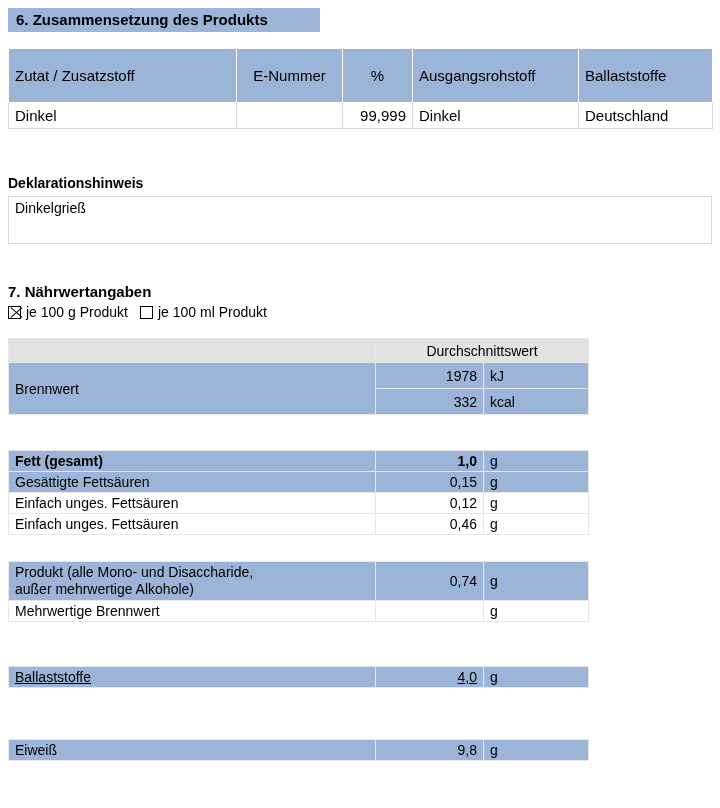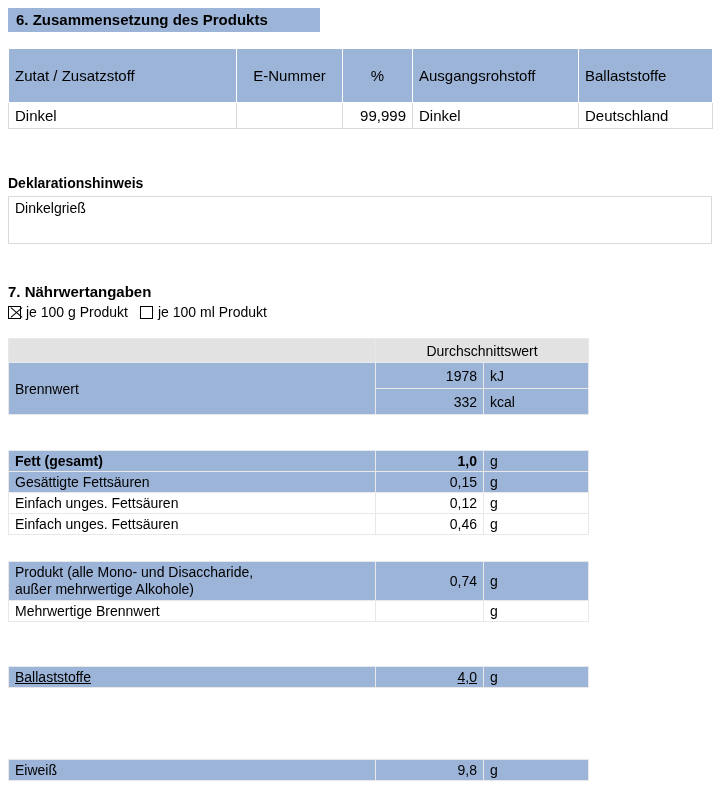--- a/index.html
+++ b/index.html
@@ -265,21 +265,21 @@
     </colgroup>
     <tbody>
       <tr class="blue">
         <td class="name">Ballaststoffe</td>
         <td class="value">4,0</td>
         <td class="unit">g</td>
       </tr>
     </tbody>
   </table>
 
-  <table class="nut" style="top:739px;margin-top:20px;">
+  <table class="nut" style="top:739px;">
     <colgroup>
       <col style="width:367px">
       <col style="width:108px">
       <col style="width:105px">
     </colgroup>
     <tbody>
       <tr class="blue">
         <td class="name">Eiweiß</td>
         <td class="value">9,8</td>
         <td class="unit">g</td>

